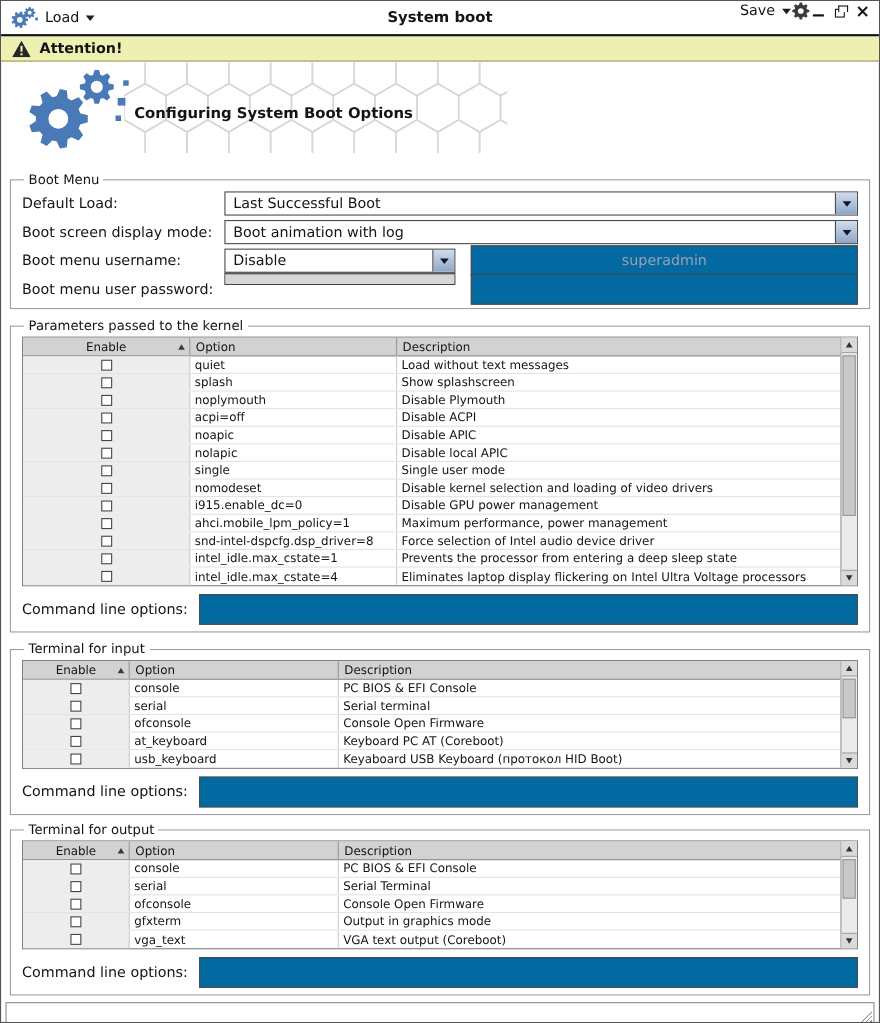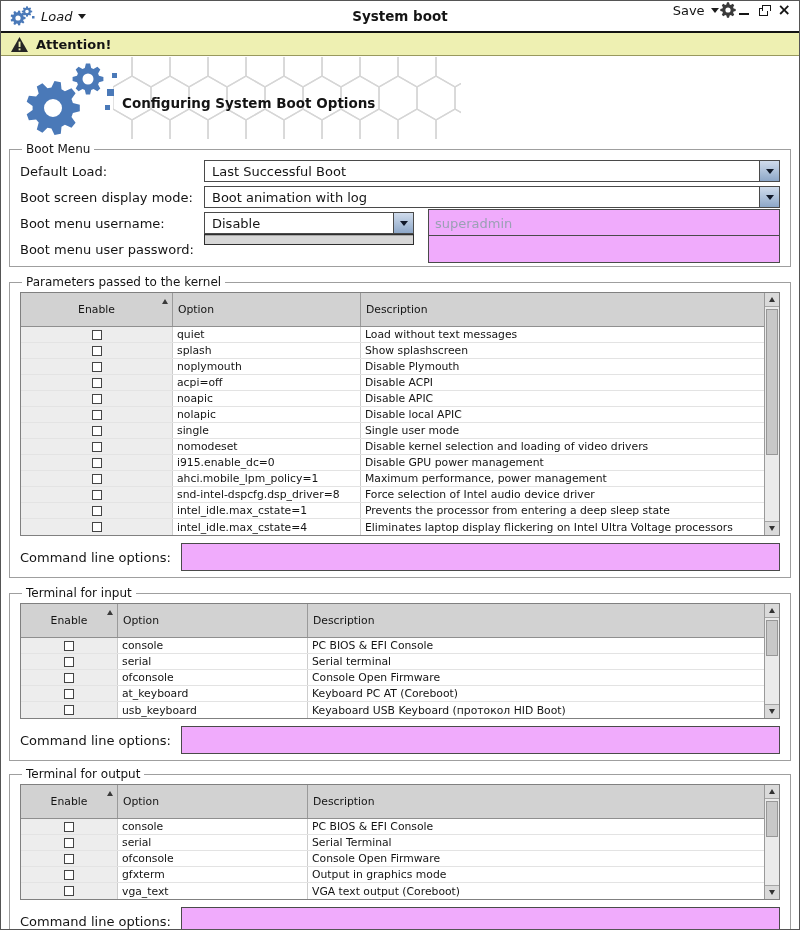--- a/index.html
+++ b/index.html
@@ -3,41 +3,41 @@
 <meta charset="utf-8">
 <style>
   *{box-sizing:border-box;margin:0;padding:0;}
   html,body{width:800px;height:930px;}
   body{font-family:"DejaVu Sans",sans-serif;color:#141414;background:#fff;overflow:hidden;}
   .window{width:800px;height:930px;border:1px solid #555;background:#fff;overflow:hidden;position:relative;}
 
   
   .titlebar{height:32px;border-bottom:2px solid #141414;position:relative;background:#fff;}
   .tb-title{position:absolute;left:0;right:0;top:0;height:30px;display:flex;align-items:center;justify-content:center;font-weight:bold;font-size:13.5px;}
-  .tb-left{position:absolute;left:8px;top:0;height:30px;display:flex;align-items:center;gap:6px;font-style:italic;}
+  .tb-left{position:absolute;left:8px;top:0;height:30px;display:flex;align-items:center;gap:6px;}
   .tb-right{position:absolute;right:8px;top:0;height:18px;display:flex;align-items:center;gap:0;}
   .tb-menu{display:flex;align-items:center;gap:6px;font-size:13px;cursor:default;}
   .caret{width:0;height:0;border-left:4px solid transparent;border-right:4px solid transparent;border-top:5px solid #1c1c1c;}
   .winbtns{display:flex;align-items:center;gap:10px;margin-left:2px;}
   .wb-min{width:10px;height:9px;border-bottom:2px solid #141414;}
   .wb-restore{position:relative;width:9px;height:8px;border:1px solid #141414;background:#fff;margin-top:3px;}
   .wb-restore::before{content:"";position:absolute;left:2px;top:-4px;width:7px;height:5px;border:1px solid #141414;border-bottom:none;background:#fff;}
   .wb-close{font-size:16px;font-weight:bold;line-height:14px;}
 
   
   .attention{height:23px;background:#eef0b2;border-bottom:1px solid #99995e;display:flex;align-items:center;gap:8px;padding:0 10px;font-weight:bold;font-size:13px;}
 
   
   .hero{height:84px;position:relative;}
   .hex{position:absolute;left:112px;top:1px;}
   .gears-big{position:absolute;left:14px;top:3px;}
   .hero-title{position:absolute;left:121px;top:39px;font-weight:bold;font-size:13.5px;}
 
   
-  fieldset{border:1px solid #9f9f9f;margin:2px 8px 0;padding:0 10px 6px;background:#fff;}
+  fieldset{border:1px solid #9f9f9f;margin:16px 8px 0;padding:0 10px 6px;background:#fff;}
   fieldset.mt8{margin-top:8px;}
   fieldset.mt6{margin-top:6px;}
   legend{font-size:12px;padding:0 4px;margin-left:2px;}
 
   
   .bm-row{display:flex;align-items:center;margin-top:4px;height:22px;font-size:13px;}
   .bm-label{width:184px;flex:none;}
   .cb{width:13px;height:13px;border:1px solid #222;background:#fff;position:relative;flex:none;display:inline-block;}
   .cb.checked::after{content:"";position:absolute;left:3px;top:0;width:4px;height:8px;border:solid #111;border-width:0 2px 2px 0;transform:rotate(38deg);}
   .cb-label{margin-left:8px;}
@@ -46,33 +46,33 @@
   .spin-btns{width:16px;border-left:1px solid #4a4a4a;display:flex;flex-direction:column;}
   .spin-b{flex:1;display:flex;align-items:center;justify-content:center;background:#e9e9e9;}
   .spin-b.up{border-bottom:1px solid #9a9a9a;}
   .tri-up-s{width:0;height:0;border-left:3px solid transparent;border-right:3px solid transparent;border-bottom:4px solid #222;}
   .tri-dn-s{width:0;height:0;border-left:3px solid transparent;border-right:3px solid transparent;border-top:4px solid #222;}
   .unit{margin-left:10px;}
   .combo{position:relative;height:22px;border:1px solid #4a4a4a;background:#fff;display:flex;align-items:center;padding:0 26px 0 7px;font-size:13px;white-space:nowrap;overflow:hidden;}
   .combo.grow{flex:1;}
   .arrowbox{position:absolute;right:0;top:0;bottom:0;width:20px;border-left:1px solid #4a4a4a;background:linear-gradient(#d0dcec,#8da7c8);display:flex;align-items:center;justify-content:center;}
   .arrowbox::after{content:"";width:0;height:0;border-left:4px solid transparent;border-right:4px solid transparent;border-top:5px solid #101828;}
-  .txt{height:22px;border:1px solid #4a4a4a;background:#f0abfc;font:13px "DejaVu Sans",sans-serif;padding:13px 6px;outline:none;}
+  .txt{height:22px;border:1px solid #4a4a4a;background:#0369a1;font:13px "DejaVu Sans",sans-serif;padding:13px 6px;outline:none;text-align:center;}
   .txt.grow{flex:1;margin-left:14px;min-width:0;}
   .txt::placeholder{color:#9aa0b4;}
   .combo-wrap{position:relative;width:210px;flex:none;}
   .combo-wrap .combo{width:100%;}
   .dropdown{position:absolute;left:0;top:100%;width:100%;background:#fff;border:1px solid #2e2e2e;z-index:20;}
   .dd-item{height:19px;display:flex;align-items:center;padding:0 7px;font-size:13px;}
   .dd-scroll{height:9px;background:#d7d7d7;border-top:1px solid #a8a8a8;}
   .spacer210{width:210px;flex:none;}
 
   
   .tbl{position:relative;border:1px solid #808080;margin-top:3px;background:#fff;}
-  .thead{display:flex;height:34px;background:#d2d2d2;margin-right:15px;font-size:10.8px;border-bottom:1px solid #8f8f8f;}
+  .thead{display:flex;height:17px;background:#d2d2d2;margin-right:15px;font-size:10.8px;border-bottom:1px solid #8f8f8f;}
   .th{display:flex;align-items:center;padding:0 5px;border-right:1px solid #9a9a9a;position:relative;}
   .th.c-en{justify-content:center;}
   .sort{position:absolute;right:4px;top:6px;width:0;height:0;border-left:3.5px solid transparent;border-right:3.5px solid transparent;border-bottom:5px solid #3a3a3a;}
   .tbody{margin-right:15px;}
   .trow{display:flex;height:16px;border-bottom:1px solid #e3e3e3;font-size:10.8px;}
   .trow:last-child{border-bottom:none;}
   .td{display:flex;align-items:center;padding:0 4px;border-right:1px solid #cdcdcd;white-space:nowrap;overflow:hidden;}
   .td.c-en{justify-content:center;background:#ededed;}
   .cbx{width:10px;height:10px;border:1px solid #444;background:#fff;}
   .c-de{flex:1;border-right:none !important;}

